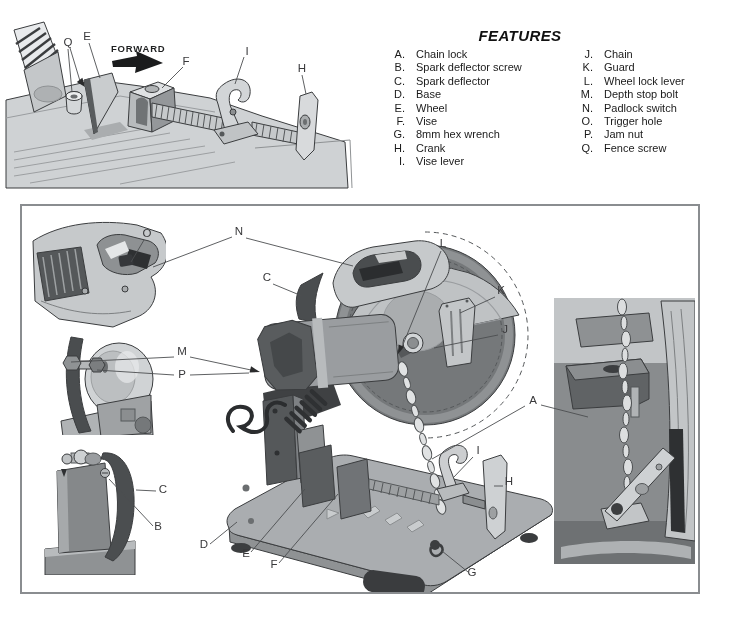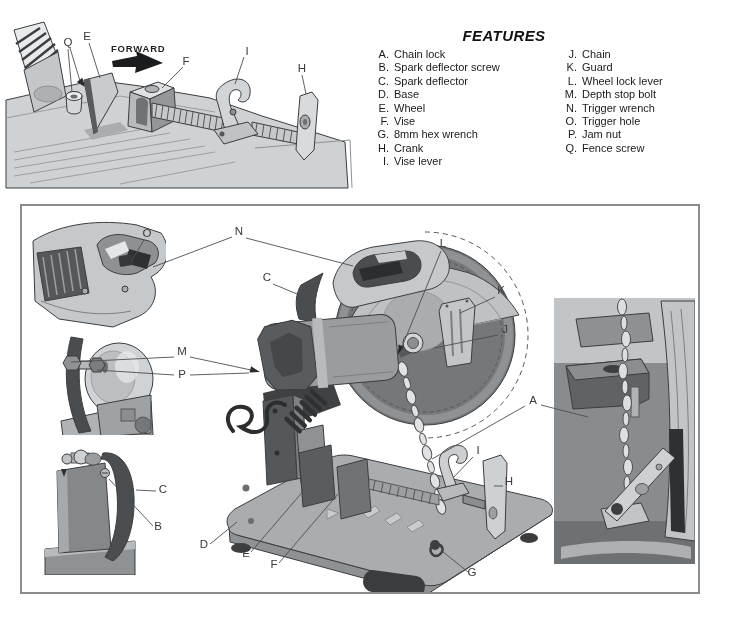--- a/index.html
+++ b/index.html
@@ -1,31 +1,31 @@
 <!DOCTYPE html>
 <html><head>
 <meta charset="utf-8">
 <style>
   html,body{margin:0;padding:0;}
   body{
     width:750px;height:627px;position:relative;background:#ffffff;
     font-family:"Liberation Sans",sans-serif;overflow:hidden;
   }
   .top-illustration{position:absolute;left:0;top:0;width:360px;height:192px;}
-  .features{position:absolute;left:372px;top:27px;width:315px;color:#1a1a1a;}
+  .features{position:absolute;left:388px;top:27px;width:315px;color:#1a1a1a;}
   .features-title{
     margin:0;width:264px;text-align:center;
     font-style:italic;font-weight:bold;font-size:15px;letter-spacing:.4px;color:#111;
   }
   .feat-columns{display:flex;margin-top:4px;}
   .feat-col1{width:188px;}
   .feat-col2{flex:1;}
   .feat-row{display:flex;font-size:11px;line-height:13.4px;}
   .feat-letter{display:inline-block;width:17px;text-align:right;}
-  .feat-label{margin-left:5px;white-space:nowrap;}
+  .feat-label{margin-left:11px;white-space:nowrap;}
   .main-frame{
     position:absolute;left:20px;top:204px;width:680px;height:390px;
     border:2px solid #8a8d90;box-sizing:border-box;background:#fff;
   }
   .main-frame svg{display:block;}
   svg text{font-family:"Liberation Sans",sans-serif;font-size:11.5px;fill:#39393b;}
   svg text.fwd{font-weight:bold;font-size:9.5px;letter-spacing:.8px;fill:#1f2021;}
   .ldr{stroke:#4c4e50;stroke-width:.9;fill:none;}
   .oln{stroke:#3b3d3f;stroke-width:1;}
 </style>
@@ -194,21 +194,21 @@
       <div class="feat-row">
           <span class="feat-letter">L.</span>
           <span class="feat-label">Wheel lock lever</span>
         </div>
       <div class="feat-row">
           <span class="feat-letter">M.</span>
           <span class="feat-label">Depth stop bolt</span>
         </div>
       <div class="feat-row">
           <span class="feat-letter">N.</span>
-          <span class="feat-label">Trigger wrench</span>
+          <span class="feat-label">Padlock switch</span>
         </div>
       <div class="feat-row">
           <span class="feat-letter">O.</span>
           <span class="feat-label">Trigger hole</span>
         </div>
       <div class="feat-row">
           <span class="feat-letter">P.</span>
           <span class="feat-label">Jam nut</span>
         </div>
       <div class="feat-row">

